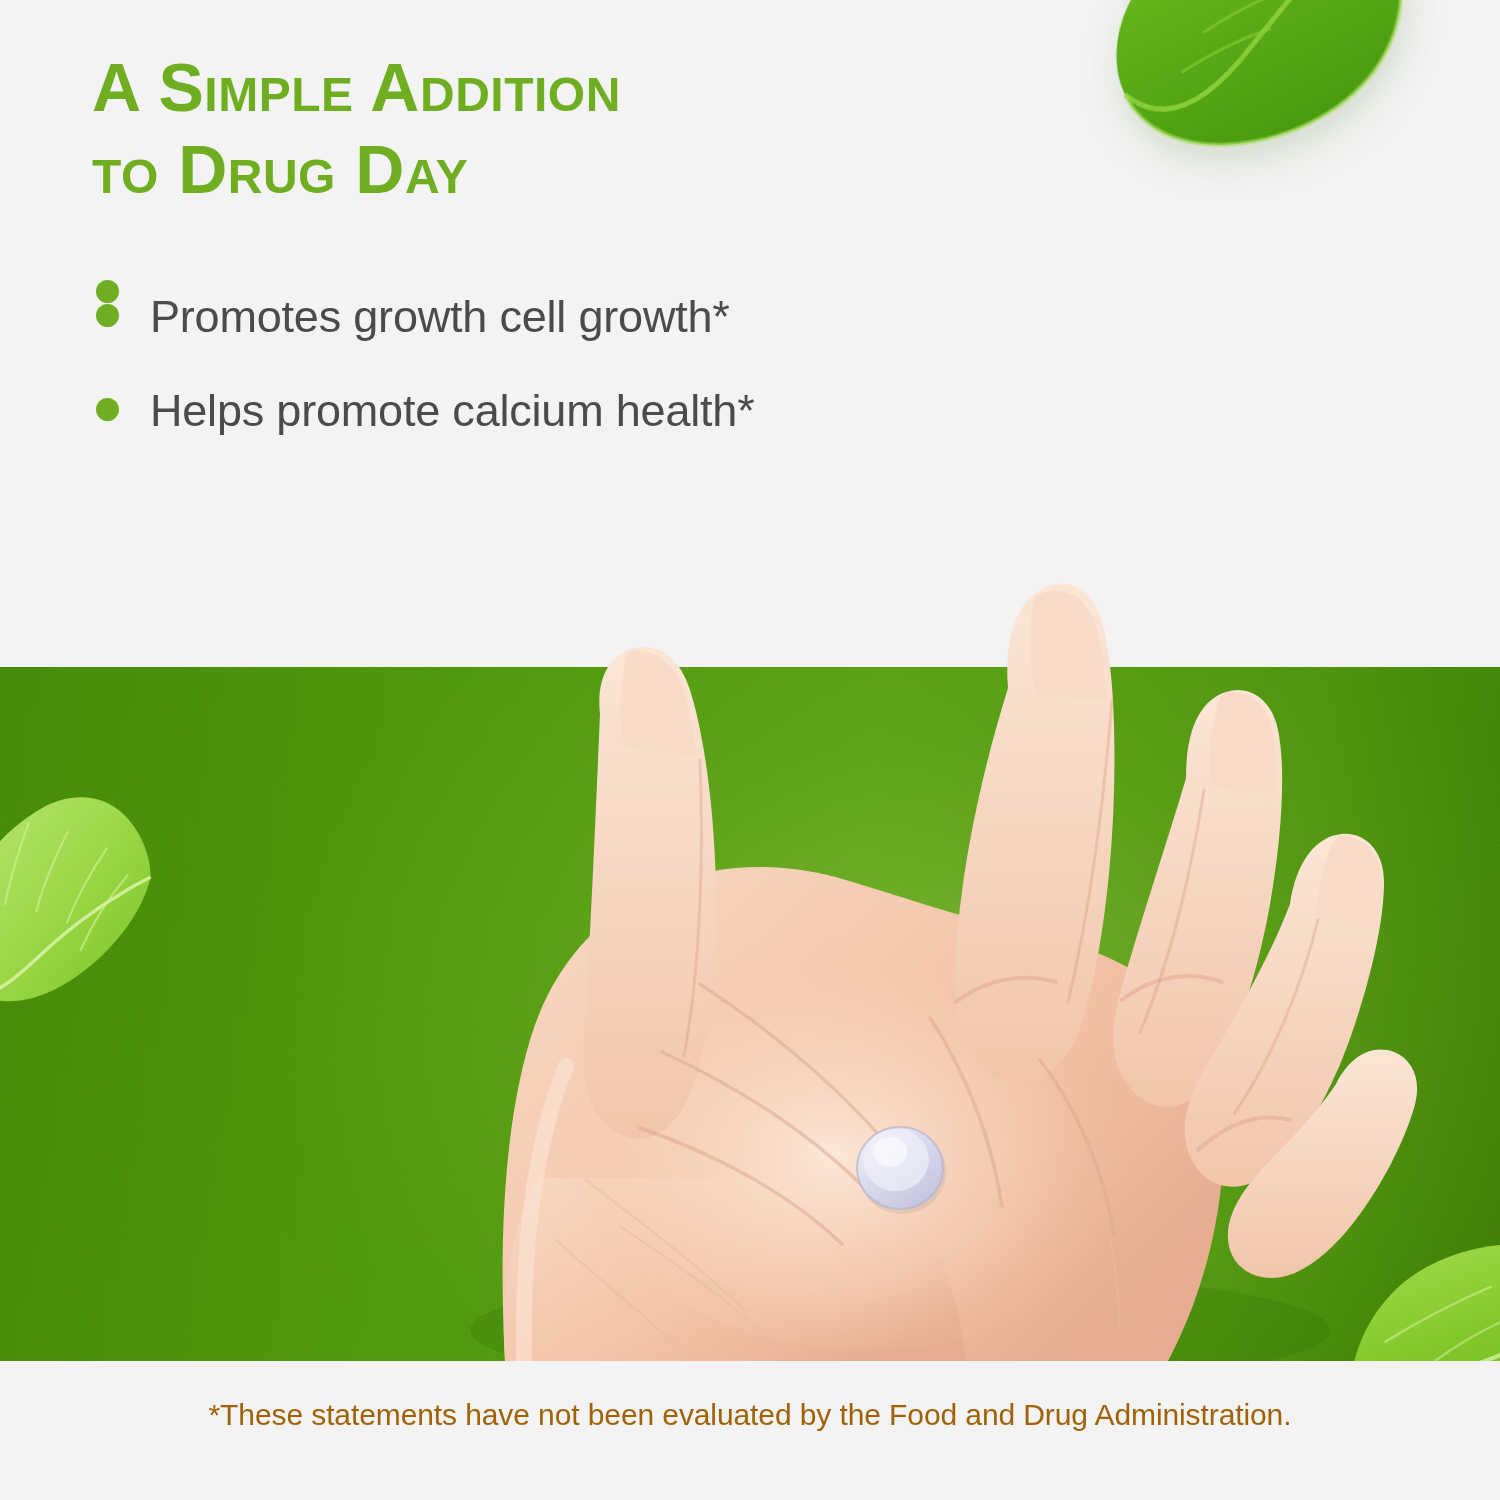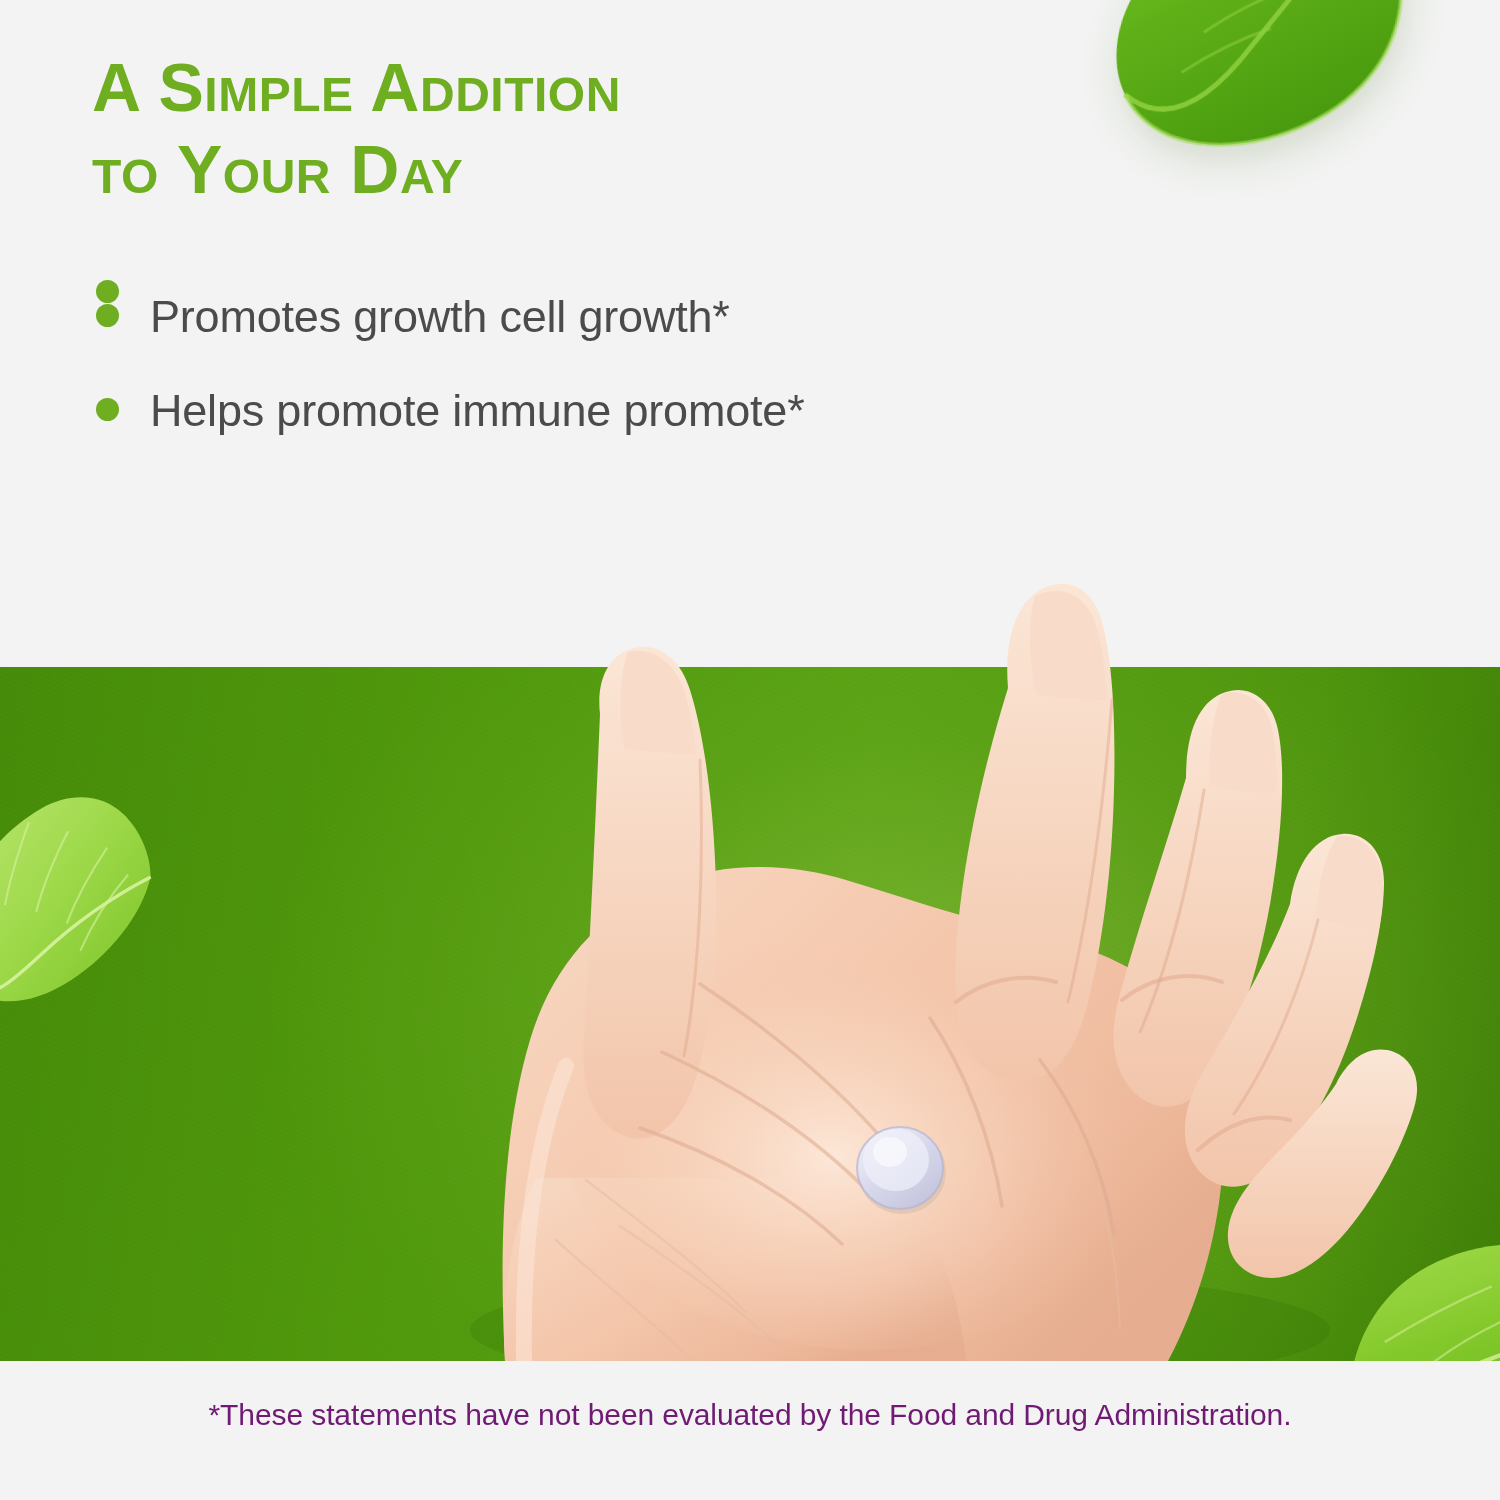--- a/index.html
+++ b/index.html
@@ -145,21 +145,21 @@
     width: 1500px;
     height: 139px;
     background: #f2f3f2;
   }
   .footer-text {
     position: absolute;
     left: 0;
     top: 32px;
     width: 1500px;
     text-align: center;
-    color: #701a75;
+    color: #a16207;
     font-size: 30px;
     line-height: 1.47;
     letter-spacing: -0.1px;
   }
   .footer-text span { display:block; }
 </style>
 </head>
 <body>
 
 <div id="page">
@@ -185,34 +185,34 @@
           <path d="M100 96 C 84 104 66 116 50 130"></path>
           <path d="M140 22 C 124 28 106 40 90 54"></path>
         </g>
         <path d="M150 8 C 176 36 184 78 166 112 C 150 142 116 164 80 170
                  C 52 174 30 166 18 148" stroke="#a7dd5c" stroke-width="2.5" fill="none" opacity="0.6"></path>
       </svg>
     </div>
 
     <div class="heading">
       <span class="hl">A Simple Addition</span>
-      <span class="hl">to Your Day</span>
+      <span class="hl">to Drug Day</span>
     </div>
 
     <ul class="bullets">
       <li class="bullet-row">
         <span class="bullet-dot"></span>
       </li>
       <li class="bullet-row">
         <span class="bullet-dot"></span>
         <span>Promotes growth cell growth*</span>
       </li>
       <li class="bullet-row">
         <span class="bullet-dot"></span>
-        <span>Helps promote immune promote*</span>
+        <span>Helps promote calcium health*</span>
       </li>
     </ul>
   </div>
 
   <div class="green-panel">
     <div class="green-noise"></div>
 
     <div class="leaf-left">
       <svg viewBox="0 0 200 200" xmlns="http://www.w3.org/2000/svg">
         <defs>

